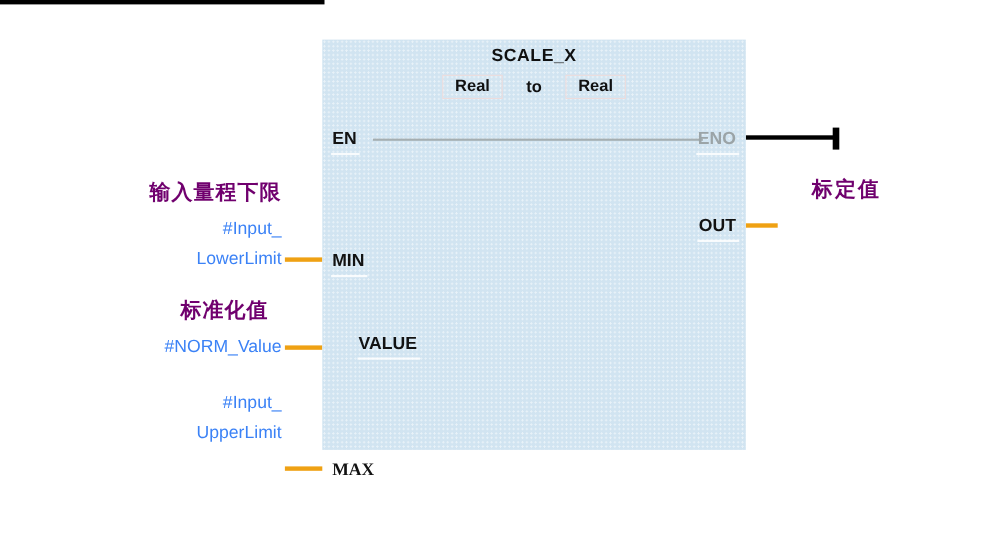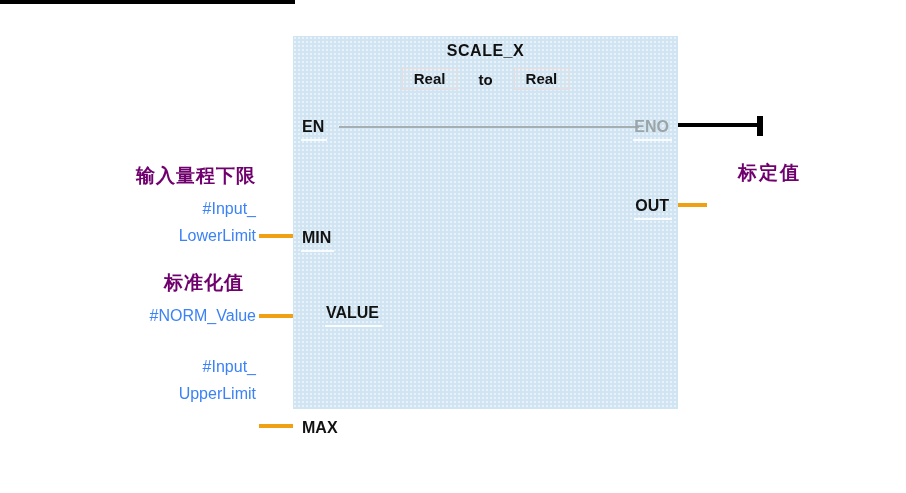--- a/index.html
+++ b/index.html
@@ -47,21 +47,21 @@
     line-height:18px;white-space:nowrap;
   }
   .port::after{
     content:"";position:absolute;left:-1px;right:-3px;bottom:-5px;height:2px;
     background:rgba(255,255,255,0.85);
   }
   .port-en{left:9px;top:82px;}
   .port-eno{right:9px;top:82px;color:var(--eno-gray);}
   .port-min{left:9px;top:193px;}
   .port-value{left:9px;top:268px;margin-left:24px;}
-  .port-max{left:9px;top:383px;}
+  .port-max{left:9px;top:383px;font-family:Liberation Serif, serif;}
   .port-out{right:9px;top:161px;}
 
   .en-eno-wire{position:absolute;left:46px;top:90px;width:300px;height:2px;background:var(--wire-gray);}
 
   
   .stub{position:absolute;background:var(--accent-orange);height:4px;}
   .stub-min{left:259px;top:234px;width:34px;}
   .stub-value{left:259px;top:314px;width:34px;}
   .stub-max{left:259px;top:424px;width:34px;}
   .stub-out{left:678px;top:203px;width:29px;}

